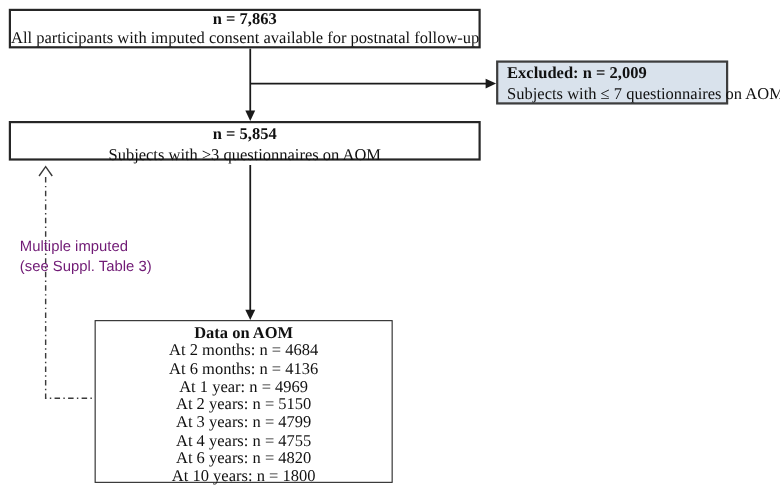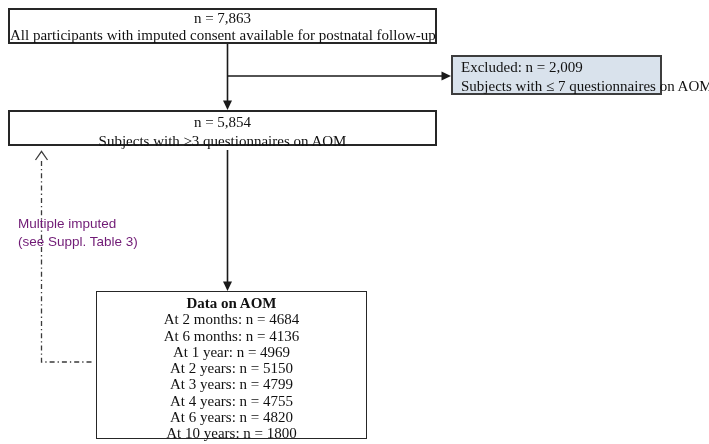--- a/index.html
+++ b/index.html
@@ -13,32 +13,32 @@
   }
   .stage { position: absolute; inset: 0; width: 709px; height: 444px; }
   .box {
     position: absolute;
     background: #ffffff;
     border: 2px solid #262626;
     box-sizing: border-box;
     text-align: center;
     font-size: 15px;
   }
-  .box .n { font-weight: normal; }
+  .box .n { font-weight: bold; }
   #box-consent { left: 8px; top: 8px; width: 429px; height: 36px; line-height: 16.5px; padding-top: 0px; }
   #box-consent .desc { white-space: nowrap; }
   #box-excluded {
     left: 451px; top: 55px; width: 211px; height: 40px;
     background: #d9e2ec; border-color: #3d3d3d;
     text-align: left; padding: 1px 0 0 8px; line-height: 18.5px;
     white-space: nowrap;
   }
   #box-quest { left: 8px; top: 110px; width: 429px; height: 36px; line-height: 18.5px; padding-top: 1px; }
   #box-data {
-    left: 96px; top: 291px; width: 271px; height: 148px;
+    left: 86px; top: 291px; width: 271px; height: 148px;
     border-width: 1.5px; line-height: 16.3px; padding-top: 3px;
   }
   #box-data .title { font-weight: bold; }
   .svg-layer { position: absolute; left: 0; top: 0; pointer-events: none; }
   .imputed-label {
     position: absolute; left: 18px; top: 215px;
     font-family: "Liberation Sans", sans-serif;
     font-size: 13.5px; line-height: 18px; color: #701a75;
     background: transparent;
   }

